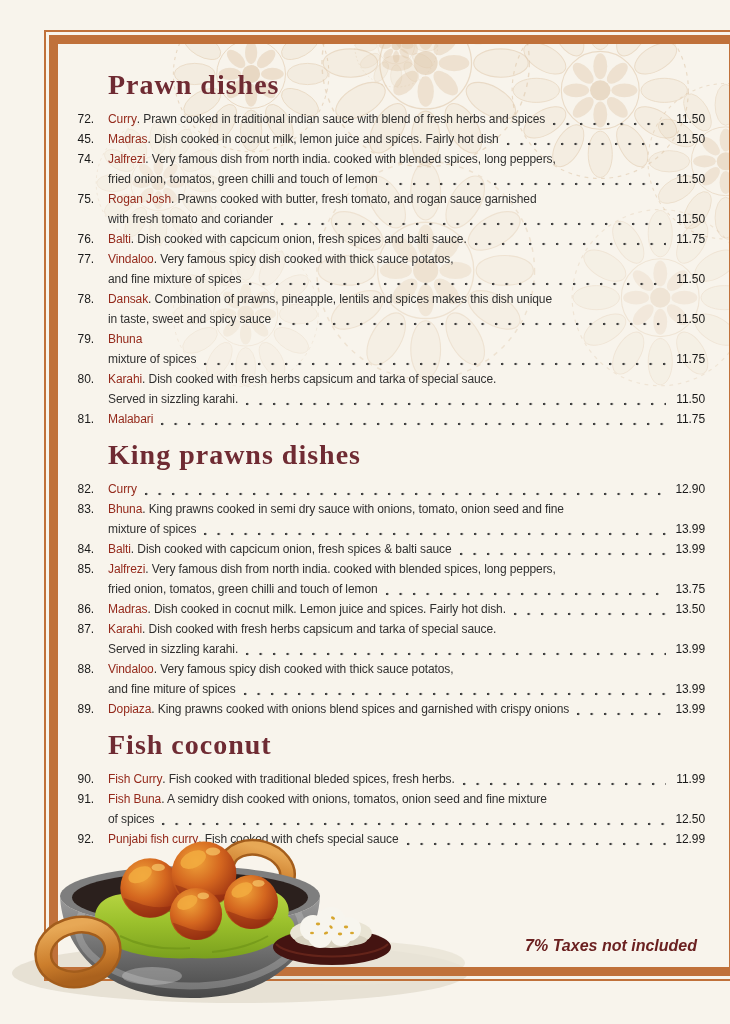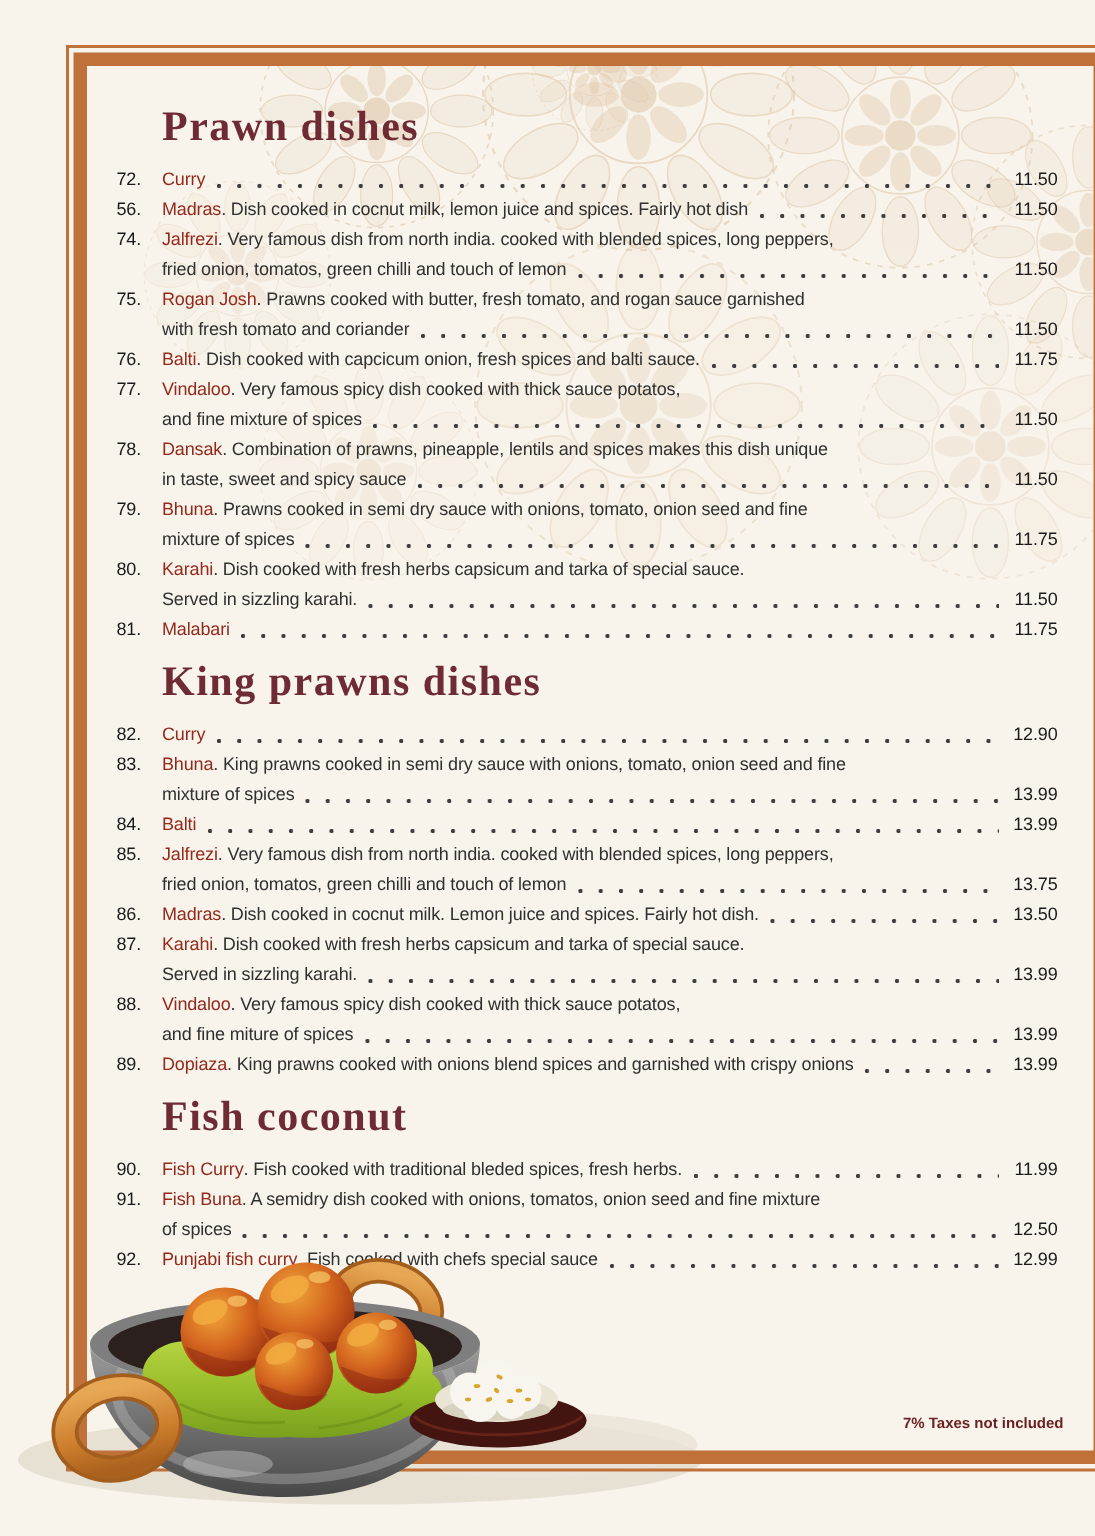--- a/index.html
+++ b/index.html
@@ -32,22 +32,22 @@
   .line{display:flex;align-items:baseline;overflow:hidden;}
   .dish{font-weight:normal;color:var(--dish,#94291b);white-space:pre;}
   .txt{white-space:pre;flex:0 1 auto;min-width:0;overflow:hidden;}
   .leader{
     flex:1 1 10px;min-width:0;align-self:flex-end;height:10px;margin:0 5px 3px 7px;
     background-image:radial-gradient(circle at 2px 8px,#3c3c3c 1.25px,transparent 1.6px);
     background-size:13.5px 10px;background-repeat:repeat-x;
   }
   .price{flex:0 0 auto;min-width:34px;text-align:right;color:var(--price,#1a1a1a);}
   .footer-note{
-    position:absolute;right:20px;bottom:12px;z-index:1;
-    font-size:10px;font-weight:bold;color:var(--note,#6b2121);
+    position:absolute;right:32px;bottom:12px;z-index:1;
+    font-size:16px;font-weight:bold;color:var(--note,#6b2121);font-style:italic;
   }
   
   .art-shadow{position:absolute;left:0;top:880px;width:500px;height:144px;z-index:0;}
   .art-main{position:absolute;left:0;top:830px;width:440px;height:194px;z-index:2;}
 </style>
 </head>
 <body>
 
 <svg class="art-shadow" viewBox="0 0 500 144">
   <ellipse cx="240" cy="93" rx="228" ry="30" fill="#e4dfd2" opacity="0.9"></ellipse>
@@ -104,28 +104,29 @@
 
     <div class="content" id="sections">
   <section class="menu-section">
     <h2 class="section-title">Prawn dishes</h2>
     <div class="items">
   <div class="item">
     <span class="num">72.</span>
     <div class="body">
                 <div class="line">
                   <b class="dish">Curry</b>
-                  <span class="leader"></span>
-                  <span class="price">11.50</span>
-                </div>
-              </div>
-  </div>
-
-  <div class="item">
-    <span class="num">56.</span>
+                  <span class="txt">. Prawn cooked in traditional indian sauce with blend of fresh herbs and spices</span>
+                  <span class="leader"></span>
+                  <span class="price">11.50</span>
+                </div>
+              </div>
+  </div>
+
+  <div class="item">
+    <span class="num">45.</span>
     <div class="body">
                 <div class="line">
                   <b class="dish">Madras</b>
                   <span class="txt">. Dish cooked in cocnut milk, lemon juice and spices. Fairly hot dish</span>
                   <span class="leader"></span>
                   <span class="price">11.50</span>
                 </div>
               </div>
   </div>
 
@@ -199,21 +200,20 @@
                   <span class="price">11.50</span>
                 </div>
               </div>
   </div>
 
   <div class="item">
     <span class="num">79.</span>
     <div class="body">
                 <div class="line">
                   <b class="dish">Bhuna</b>
-                  <span class="txt">. Prawns cooked in semi dry sauce with onions, tomato, onion seed and fine</span>
                 </div>
                 <div class="line">
                   <span class="txt">mixture of spices</span>
                   <span class="leader"></span>
                   <span class="price">11.75</span>
                 </div>
               </div>
   </div>
 
   <div class="item">
@@ -271,20 +271,21 @@
                   <span class="price">13.99</span>
                 </div>
               </div>
   </div>
 
   <div class="item">
     <span class="num">84.</span>
     <div class="body">
                 <div class="line">
                   <b class="dish">Balti</b>
+                  <span class="txt">. Dish cooked with capcicum onion, fresh spices &amp; balti sauce</span>
                   <span class="leader"></span>
                   <span class="price">13.99</span>
                 </div>
               </div>
   </div>
 
   <div class="item">
     <span class="num">85.</span>
     <div class="body">
                 <div class="line">

